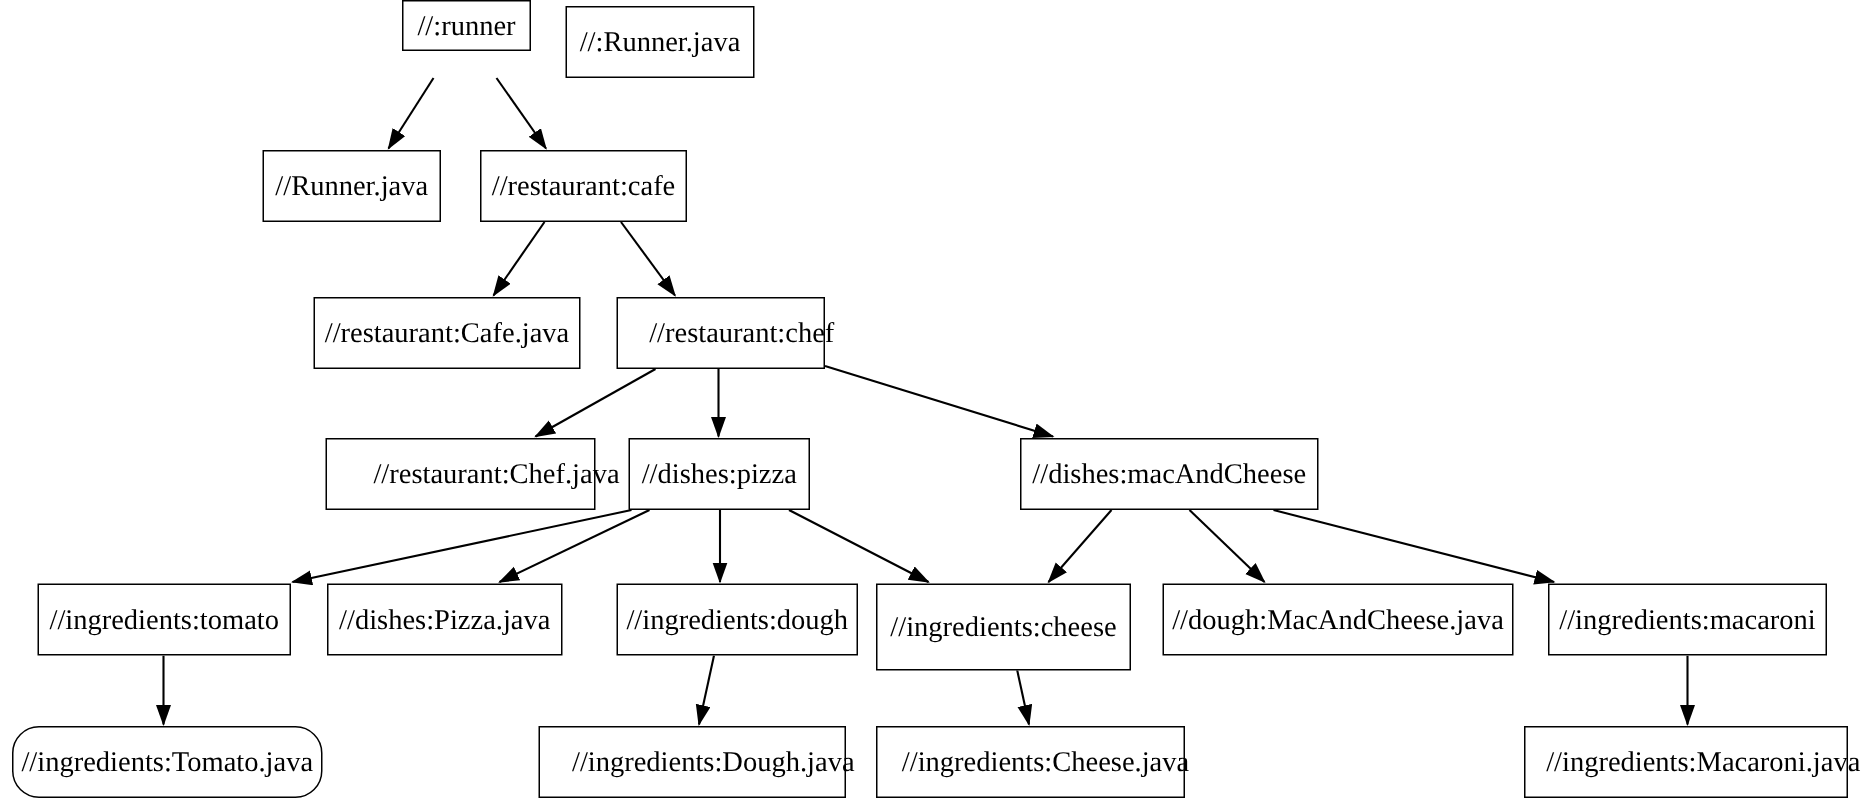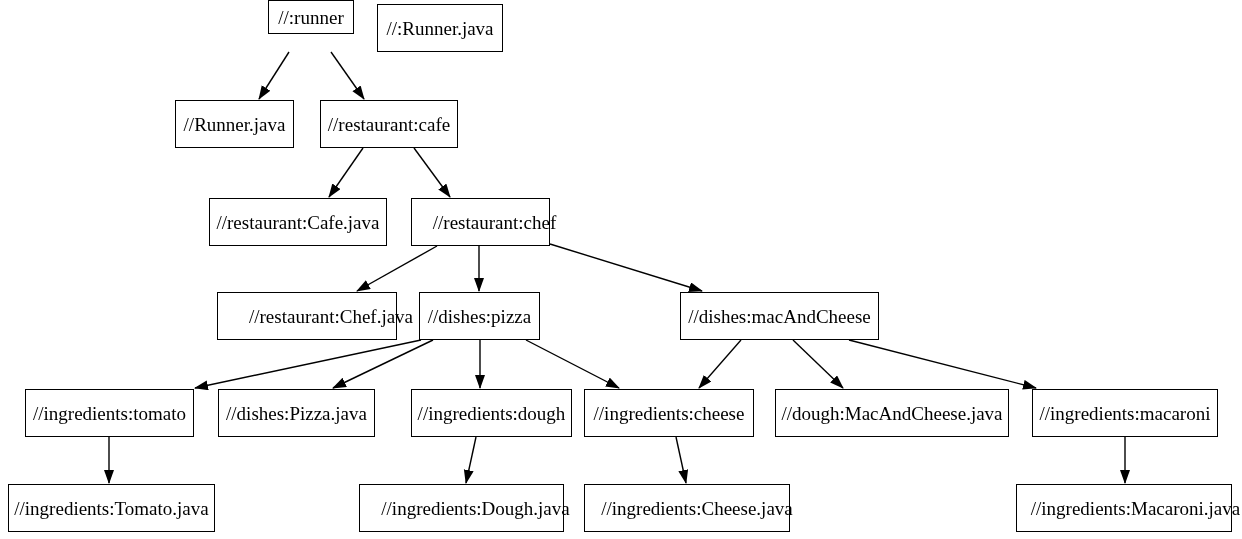--- a/index.html
+++ b/index.html
@@ -93,30 +93,30 @@
       </div>
       <div class="node" style="left: 25px; top: 389px; width: 169px; height: 48px;">
         <span>//ingredients:tomato</span>
       </div>
       <div class="node" style="left: 218px; top: 389px; width: 157px; height: 48px;">
         <span>//dishes:Pizza.java</span>
       </div>
       <div class="node" style="left: 399px; top: 389px; width: 161px; height: 48px; margin-left: 12px;">
         <span>//ingredients:dough</span>
       </div>
-      <div class="node" style="left: 584px; top: 389px; width: 170px; height: 48px;">
+      <div class="node" style="left: 584px; top: 389px; width: 170px; height: 58px;">
         <span>//ingredients:cheese</span>
       </div>
       <div class="node" style="left: 775px; top: 389px; width: 234px; height: 48px;">
         <span>//dough:MacAndCheese.java</span>
       </div>
       <div class="node" style="left: 1032px; top: 389px; width: 186px; height: 48px;">
         <span>//ingredients:macaroni</span>
       </div>
-      <div class="node" style="left: 8px; top: 484px; width: 207px; height: 48px;">
+      <div class="node" style="left: 8px; top: 484px; width: 207px; height: 48px; border-radius: 18px;">
         <span>//ingredients:Tomato.java</span>
       </div>
       <div class="node" style="left: 359px; top: 484px; width: 205px; height: 48px; padding-left: 28px;">
         <span>//ingredients:Dough.java</span>
       </div>
       <div class="node" style="left: 584px; top: 484px; width: 206px; height: 48px; padding-left: 20px;">
         <span>//ingredients:Cheese.java</span>
       </div>
       <div class="node" style="left: 1016px; top: 484px; width: 216px; height: 48px; padding-left: 23px;">
         <span>//ingredients:Macaroni.java</span>

